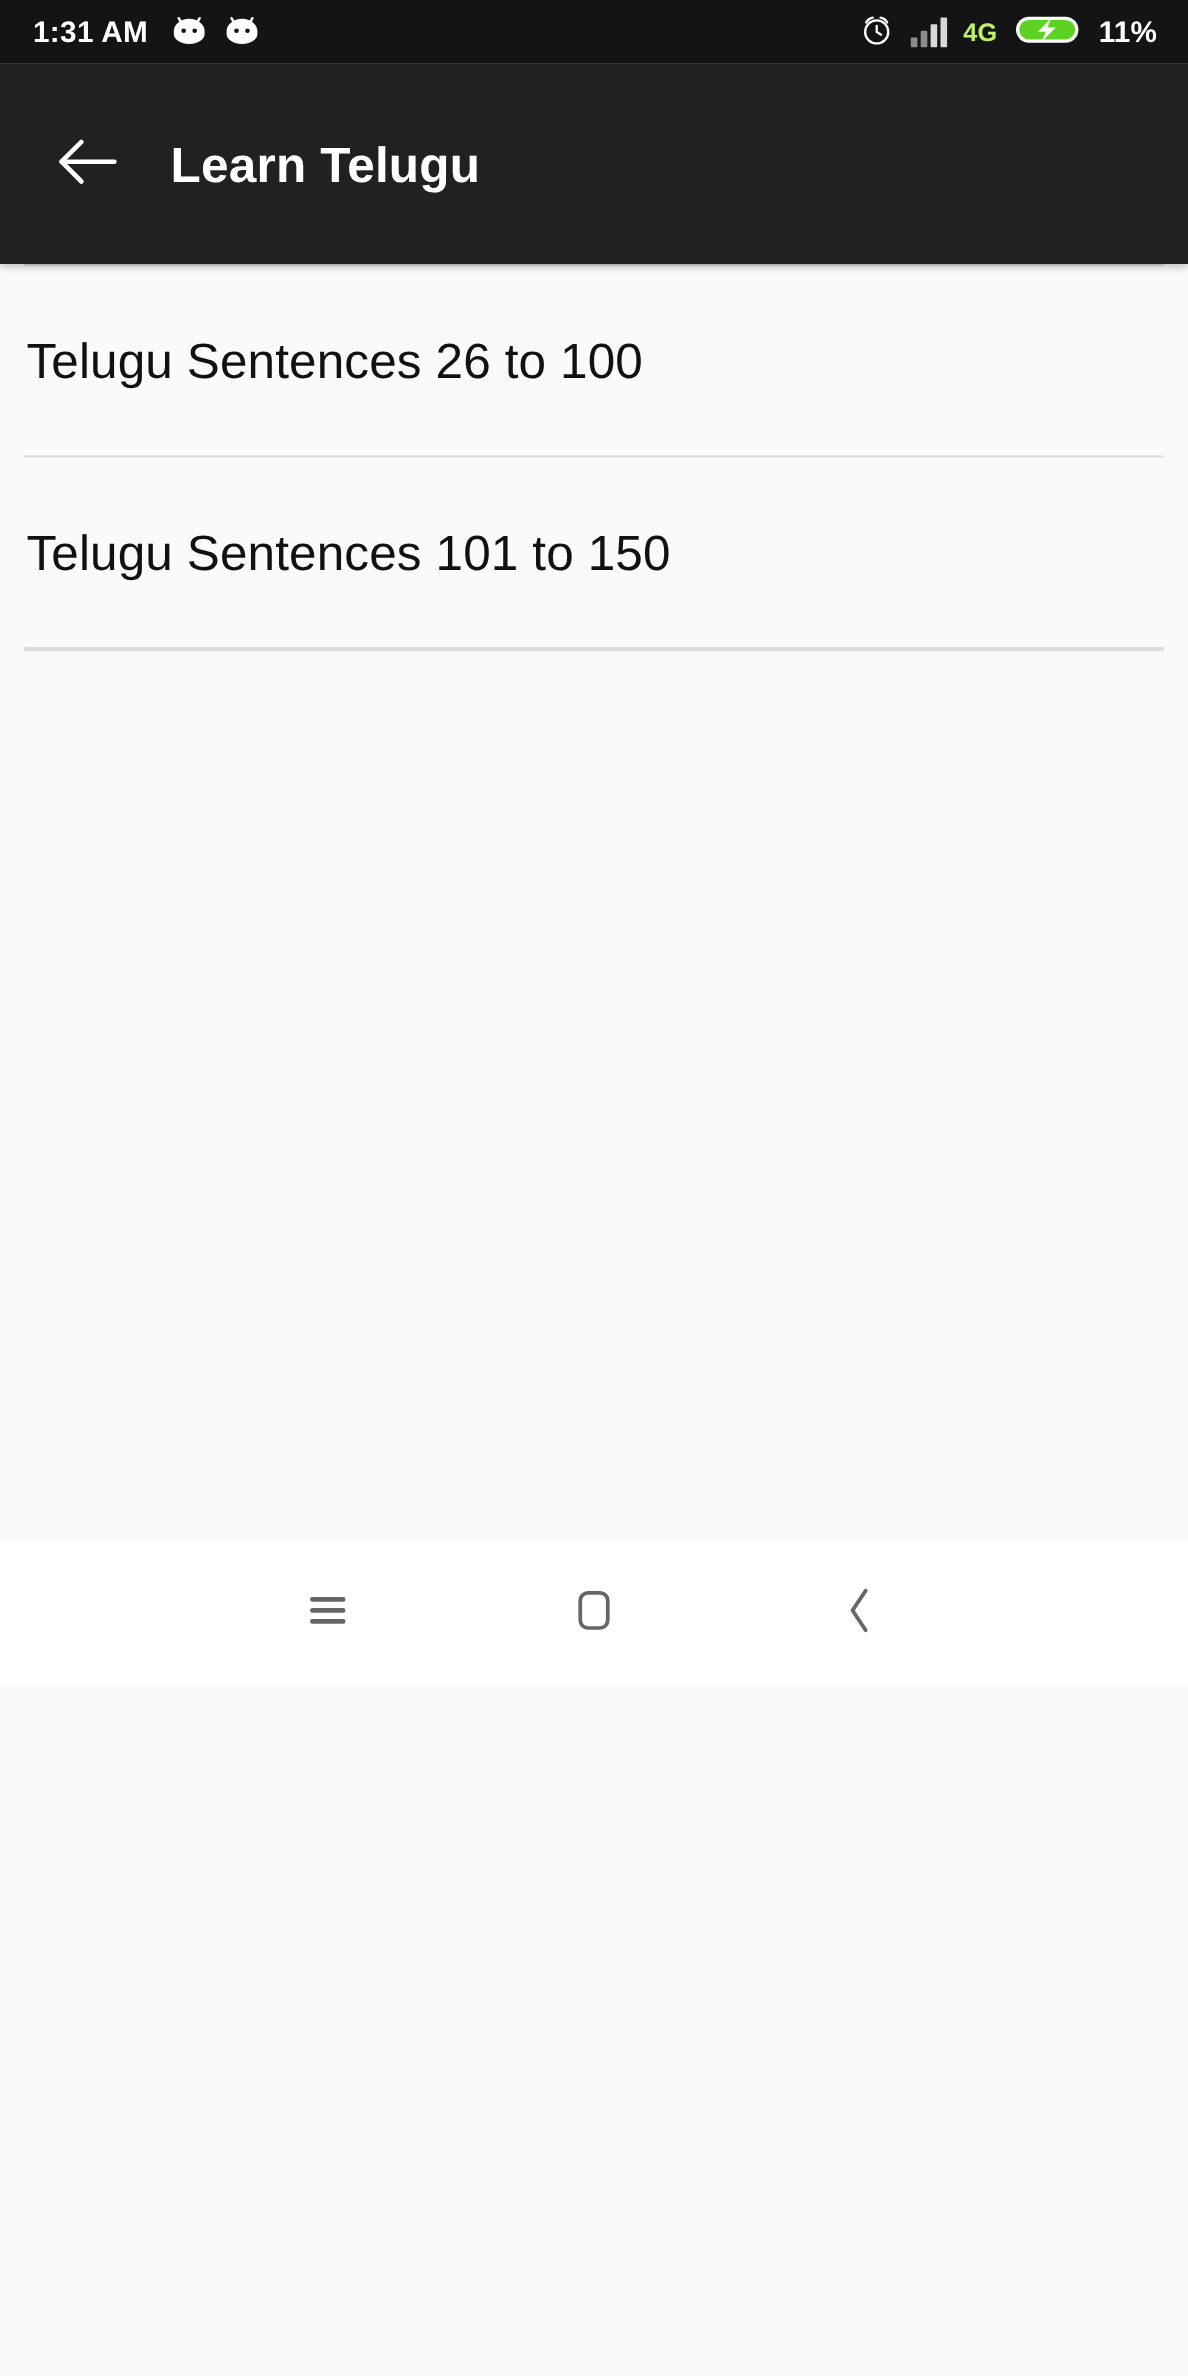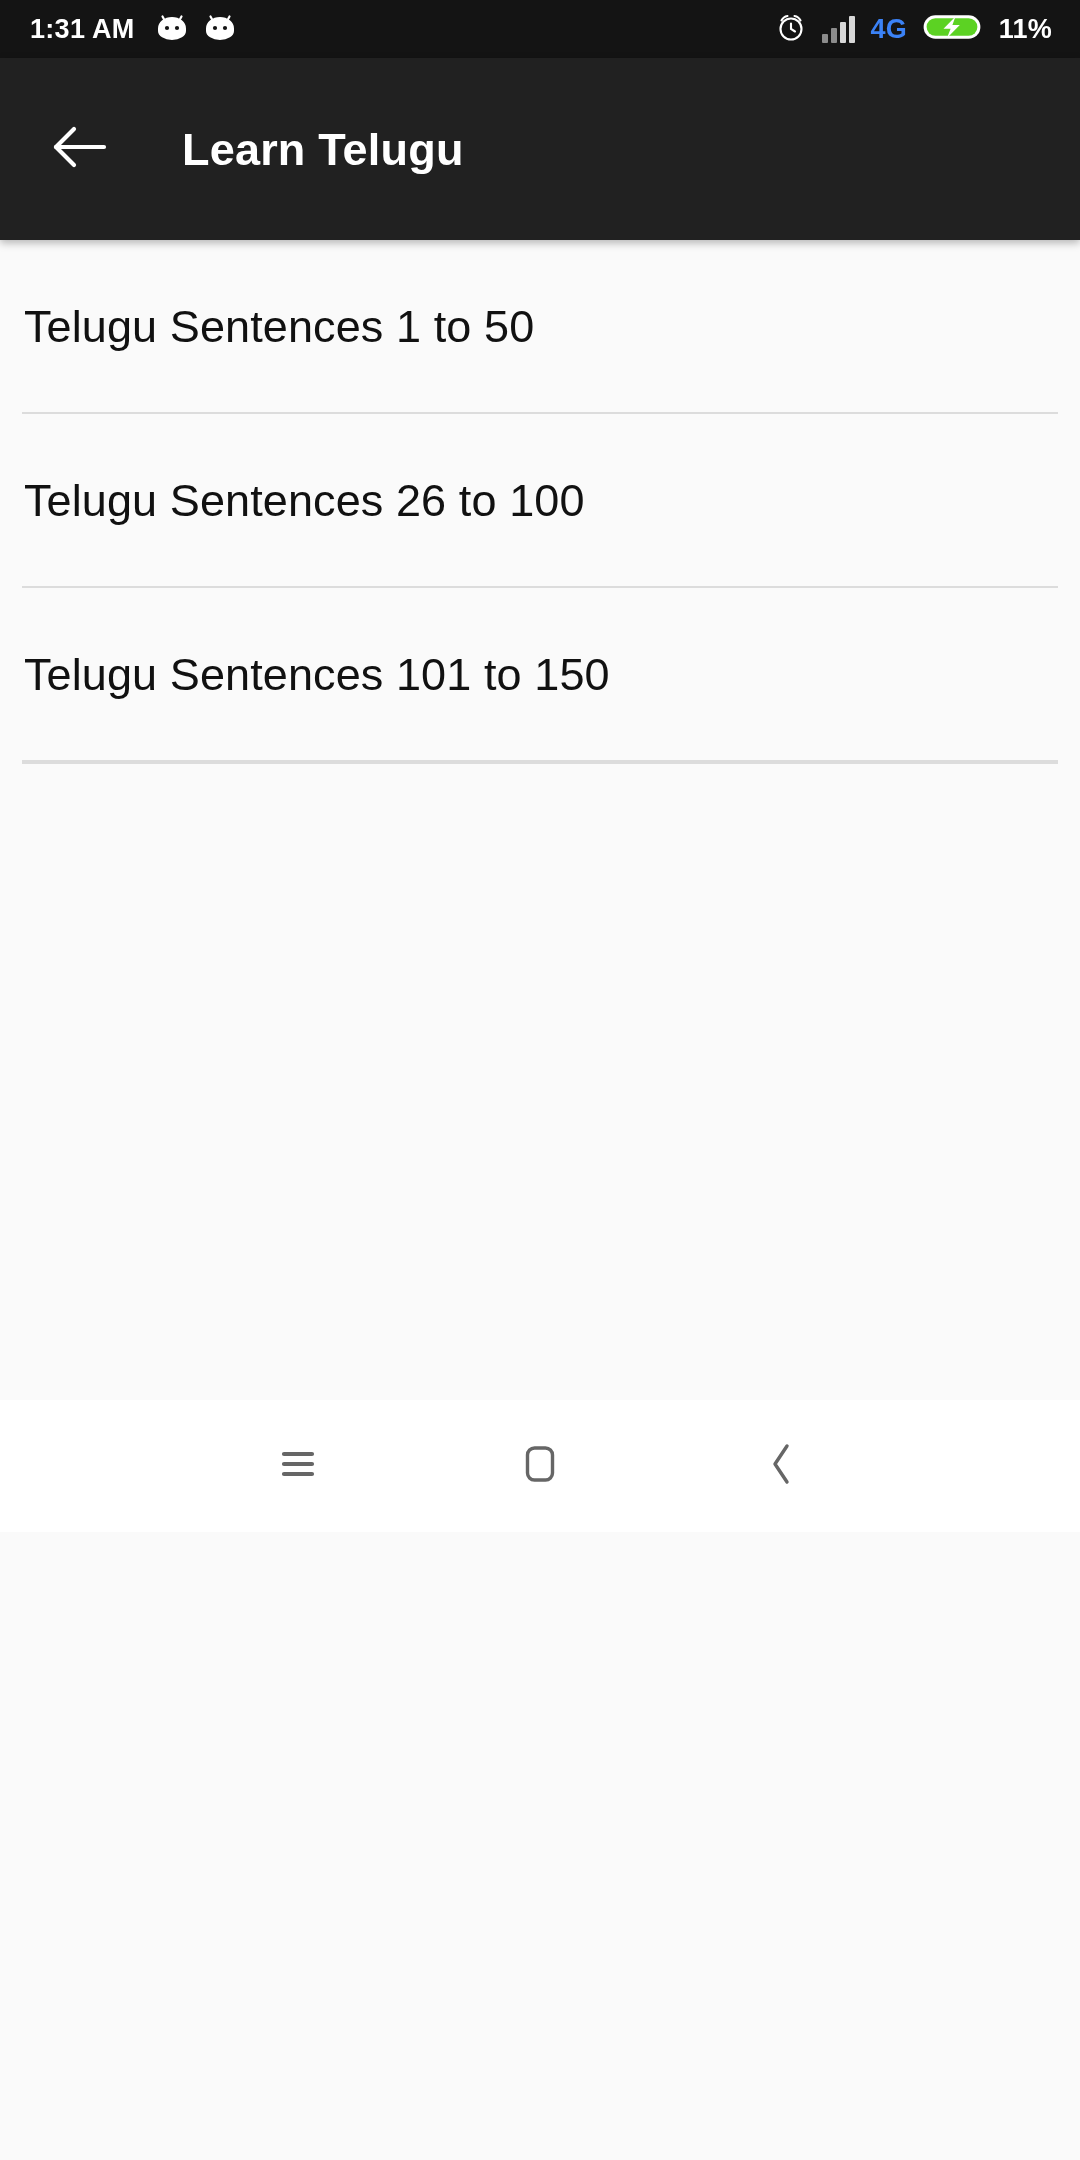--- a/index.html
+++ b/index.html
@@ -26,21 +26,21 @@
   }
   .status-left { display:flex; align-items:center; gap:16px; }
   .status-clock {
     font-size:27px; font-weight:bold; letter-spacing:0.3px;
     color:#ffffff; line-height:1;
   }
   .notif-icons { display:flex; align-items:center; gap:14px; margin-left:4px; }
   .status-spacer { flex:1 1 auto; }
   .status-right { display:flex; align-items:center; gap:15px; }
   .status-4g {
-    font-size:27px; font-weight:bold; color:#3b82f6; line-height:1;
+    font-size:23px; font-weight:bold; color:#bef264; line-height:1;
     letter-spacing:0.2px;
   }
   .status-batt-pct {
     font-size:27px; font-weight:bold; color:#ffffff; line-height:1;
     letter-spacing:0.2px; margin-left:2px;
   }
   .ic { display:block; }
 
   
   .signal { display:flex; align-items:flex-end; gap:3px; height:28px; }
@@ -61,21 +61,21 @@
   }
   .back-btn {
     width:72px; height:72px;
     display:flex; align-items:center; justify-content:center;
     flex:0 0 72px;
   }
   .app-title {
     color:#ffffff;
     font-size:45px;
     font-weight:bold;
-    margin-left:66px;
+    margin-left:39px;
     letter-spacing:0.2px;
     line-height:1;
   }
 
   
   .content {
     flex:1 1 auto;
     background:#fafafa;
     overflow:hidden;
     position:relative;
@@ -178,23 +178,20 @@
           <path d="M22 5 L4 23 L22 41" stroke="#ffffff" stroke-width="4.2" stroke-linecap="round" stroke-linejoin="round" fill="none"></path>
         </svg>
       </span>
     </div>
     <div class="app-title">Learn Telugu</div>
   </div>
 
   <div class="content">
     <div class="list">
 
-      <div class="list-item">
-        <span class="list-item-label">Telugu Sentences 1 to 50</span>
-      </div>
       <div class="divider"></div>
 
       <div class="list-item">
         <span class="list-item-label">Telugu Sentences 26 to 100</span>
       </div>
       <div class="divider"></div>
 
       <div class="list-item">
         <span class="list-item-label">Telugu Sentences 101 to 150</span>
       </div>

